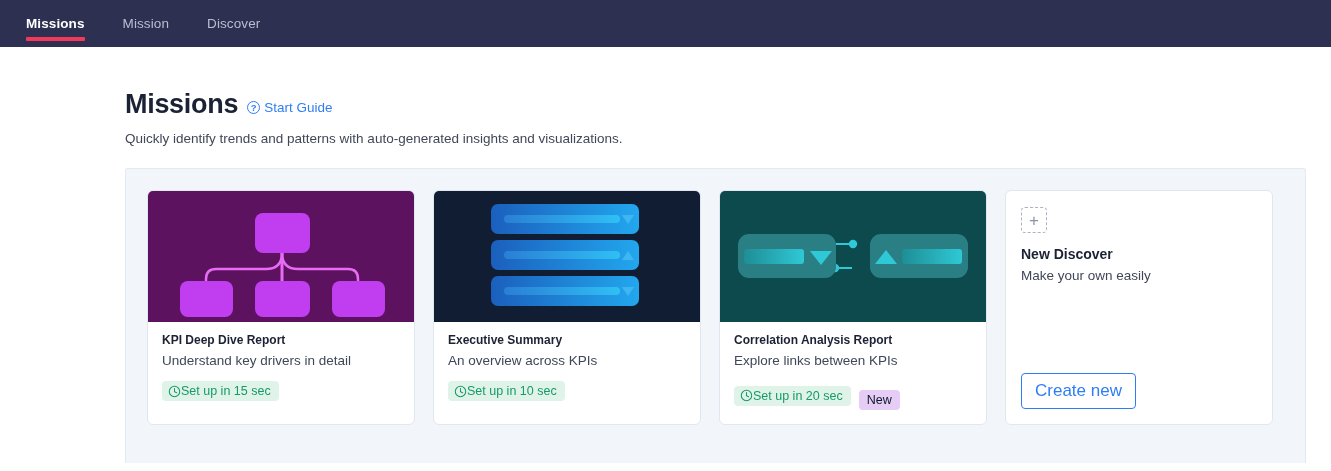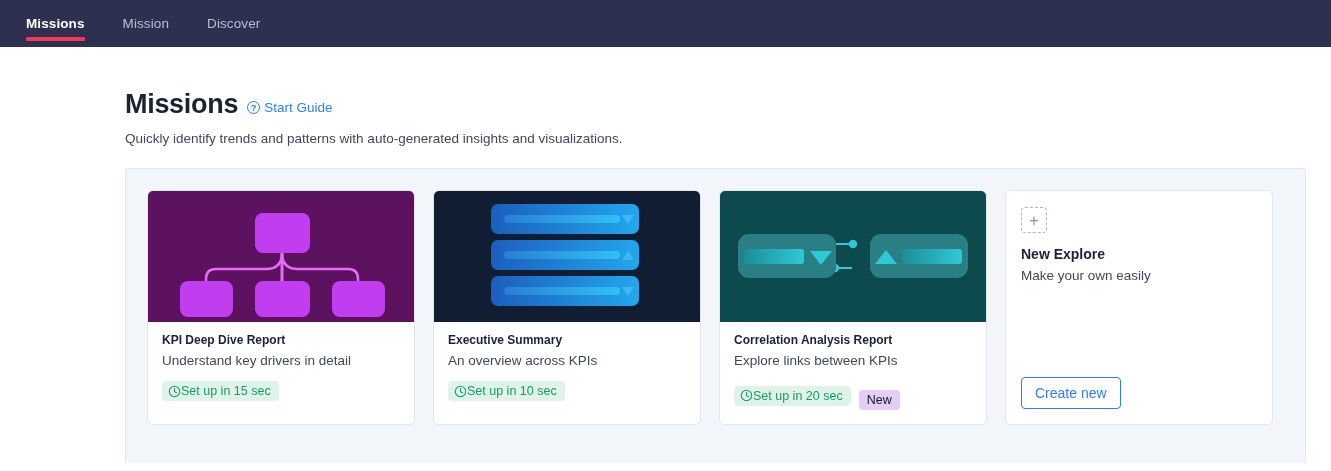--- a/index.html
+++ b/index.html
@@ -157,21 +157,21 @@
     line-height: 1;
   }
   .new-title { font-size: 14px; font-weight: bold; color: #1b2233; margin-top: 13px; }
   .new-desc { font-size: 13.5px; color: #3f4758; margin-top: 6px; }
   .create-btn {
     margin-top: auto;
     align-self: flex-start;
     border: 1px solid #2f7df6;
     color: #2f7df6;
     background: #ffffff;
-    font-size: 14px;
+    font-size: 17px;
     border-radius: 4px;
     padding: 7px 13px;
     cursor: pointer;
     font-family: "Liberation Sans", sans-serif;
   }
 </style>
 </head>
 <body>
 
 <div class="topnav">
@@ -301,20 +301,20 @@
               </svg>
               <span>Set up in 20 sec</span>
             </span>
             <span class="badge-new">New</span>
           </div>
         </div>
       </div>
 
       <div class="card card-new">
         <div class="plus-box">+</div>
-        <div class="new-title">New Explore</div>
+        <div class="new-title">New Discover</div>
         <div class="new-desc">Make your own easily</div>
         <button class="create-btn">Create new</button>
       </div>
 
     </div>
   </div>
 </div>
 
 </body></html>

